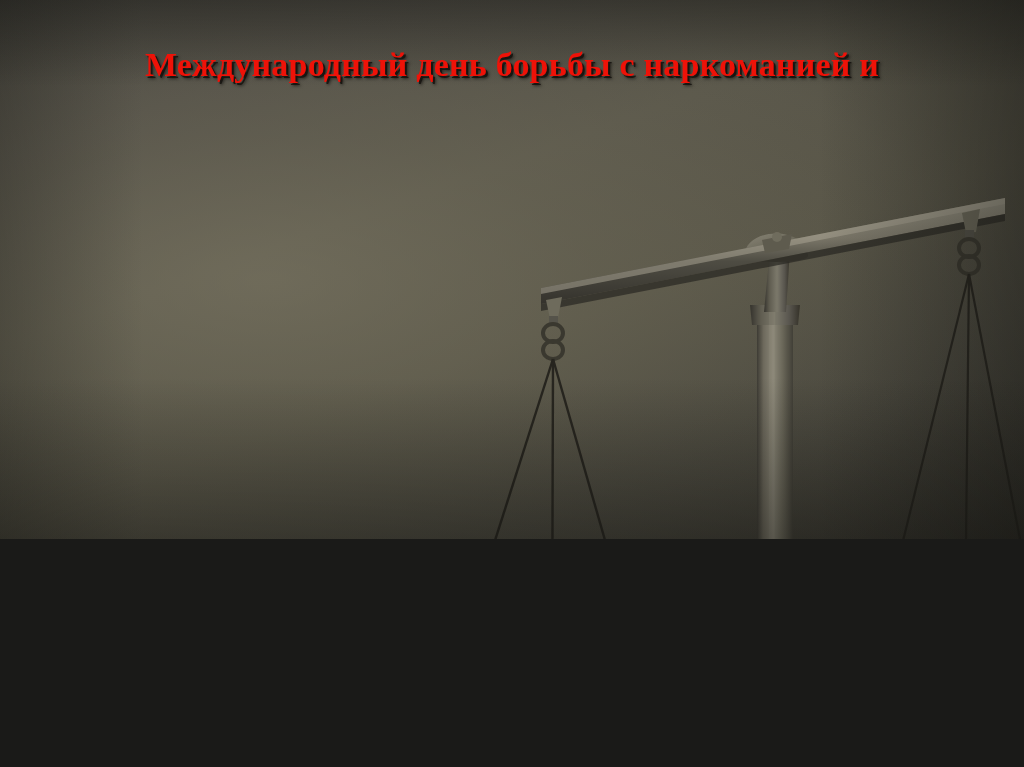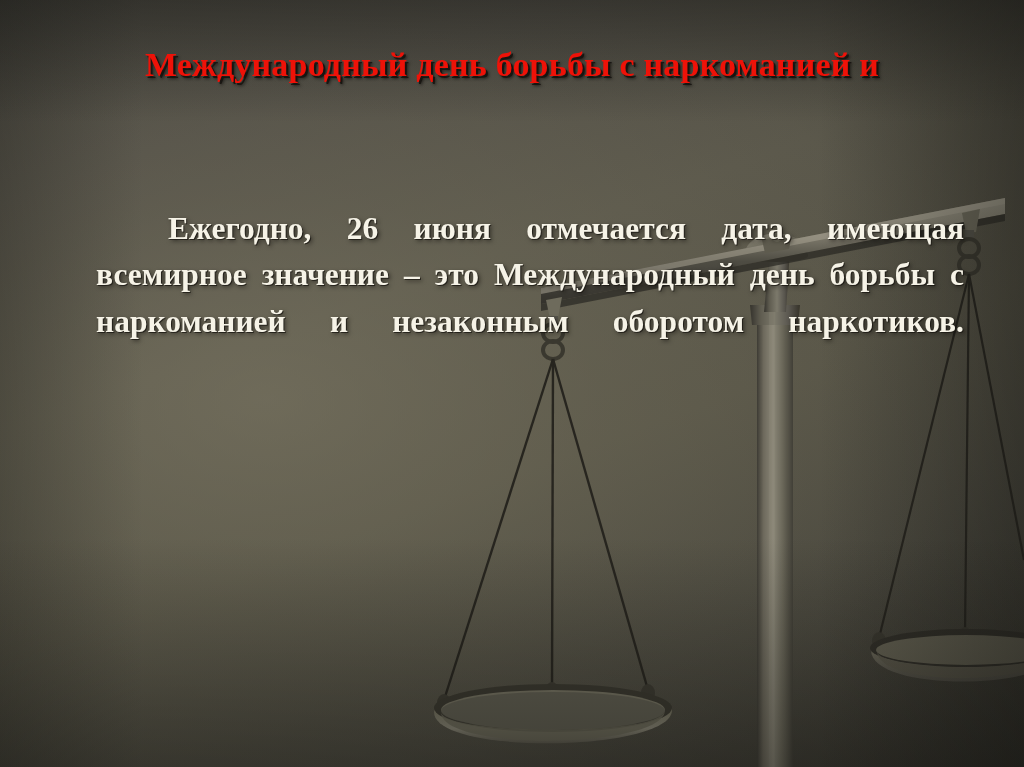--- a/index.html
+++ b/index.html
@@ -3,21 +3,21 @@
 <meta charset="utf-8">
 <style>
   html, body {
     margin: 0;
     padding: 0;
     background: #1a1a18;
   }
   #slide {
     position: relative;
     width: 1024px;
-    height: 767px;
+    height: 539px;
     overflow: hidden;
     font-family: "Liberation Serif", "DejaVu Serif", serif;
     background: #5f5c4c;
   }
 
   
   .bg-base {
     position: absolute;
     inset: 0;
     background:
@@ -219,16 +219,15 @@
     </g>
   </svg>
 
   <div class="bg-vig"></div>
 
   <div class="title-block">
     <span class="title-line">Международный день борьбы с наркоманией и</span>
   </div>
 
   <div class="body-block">
-    <p class="para">Ежегодно, 26 июня отмечается дата, имеющая всемирное значение – это Международный день борьбы с наркоманией и незаконным оборотом наркотиков.</p>
   </div>
 
 </div>
 
 </body></html>

